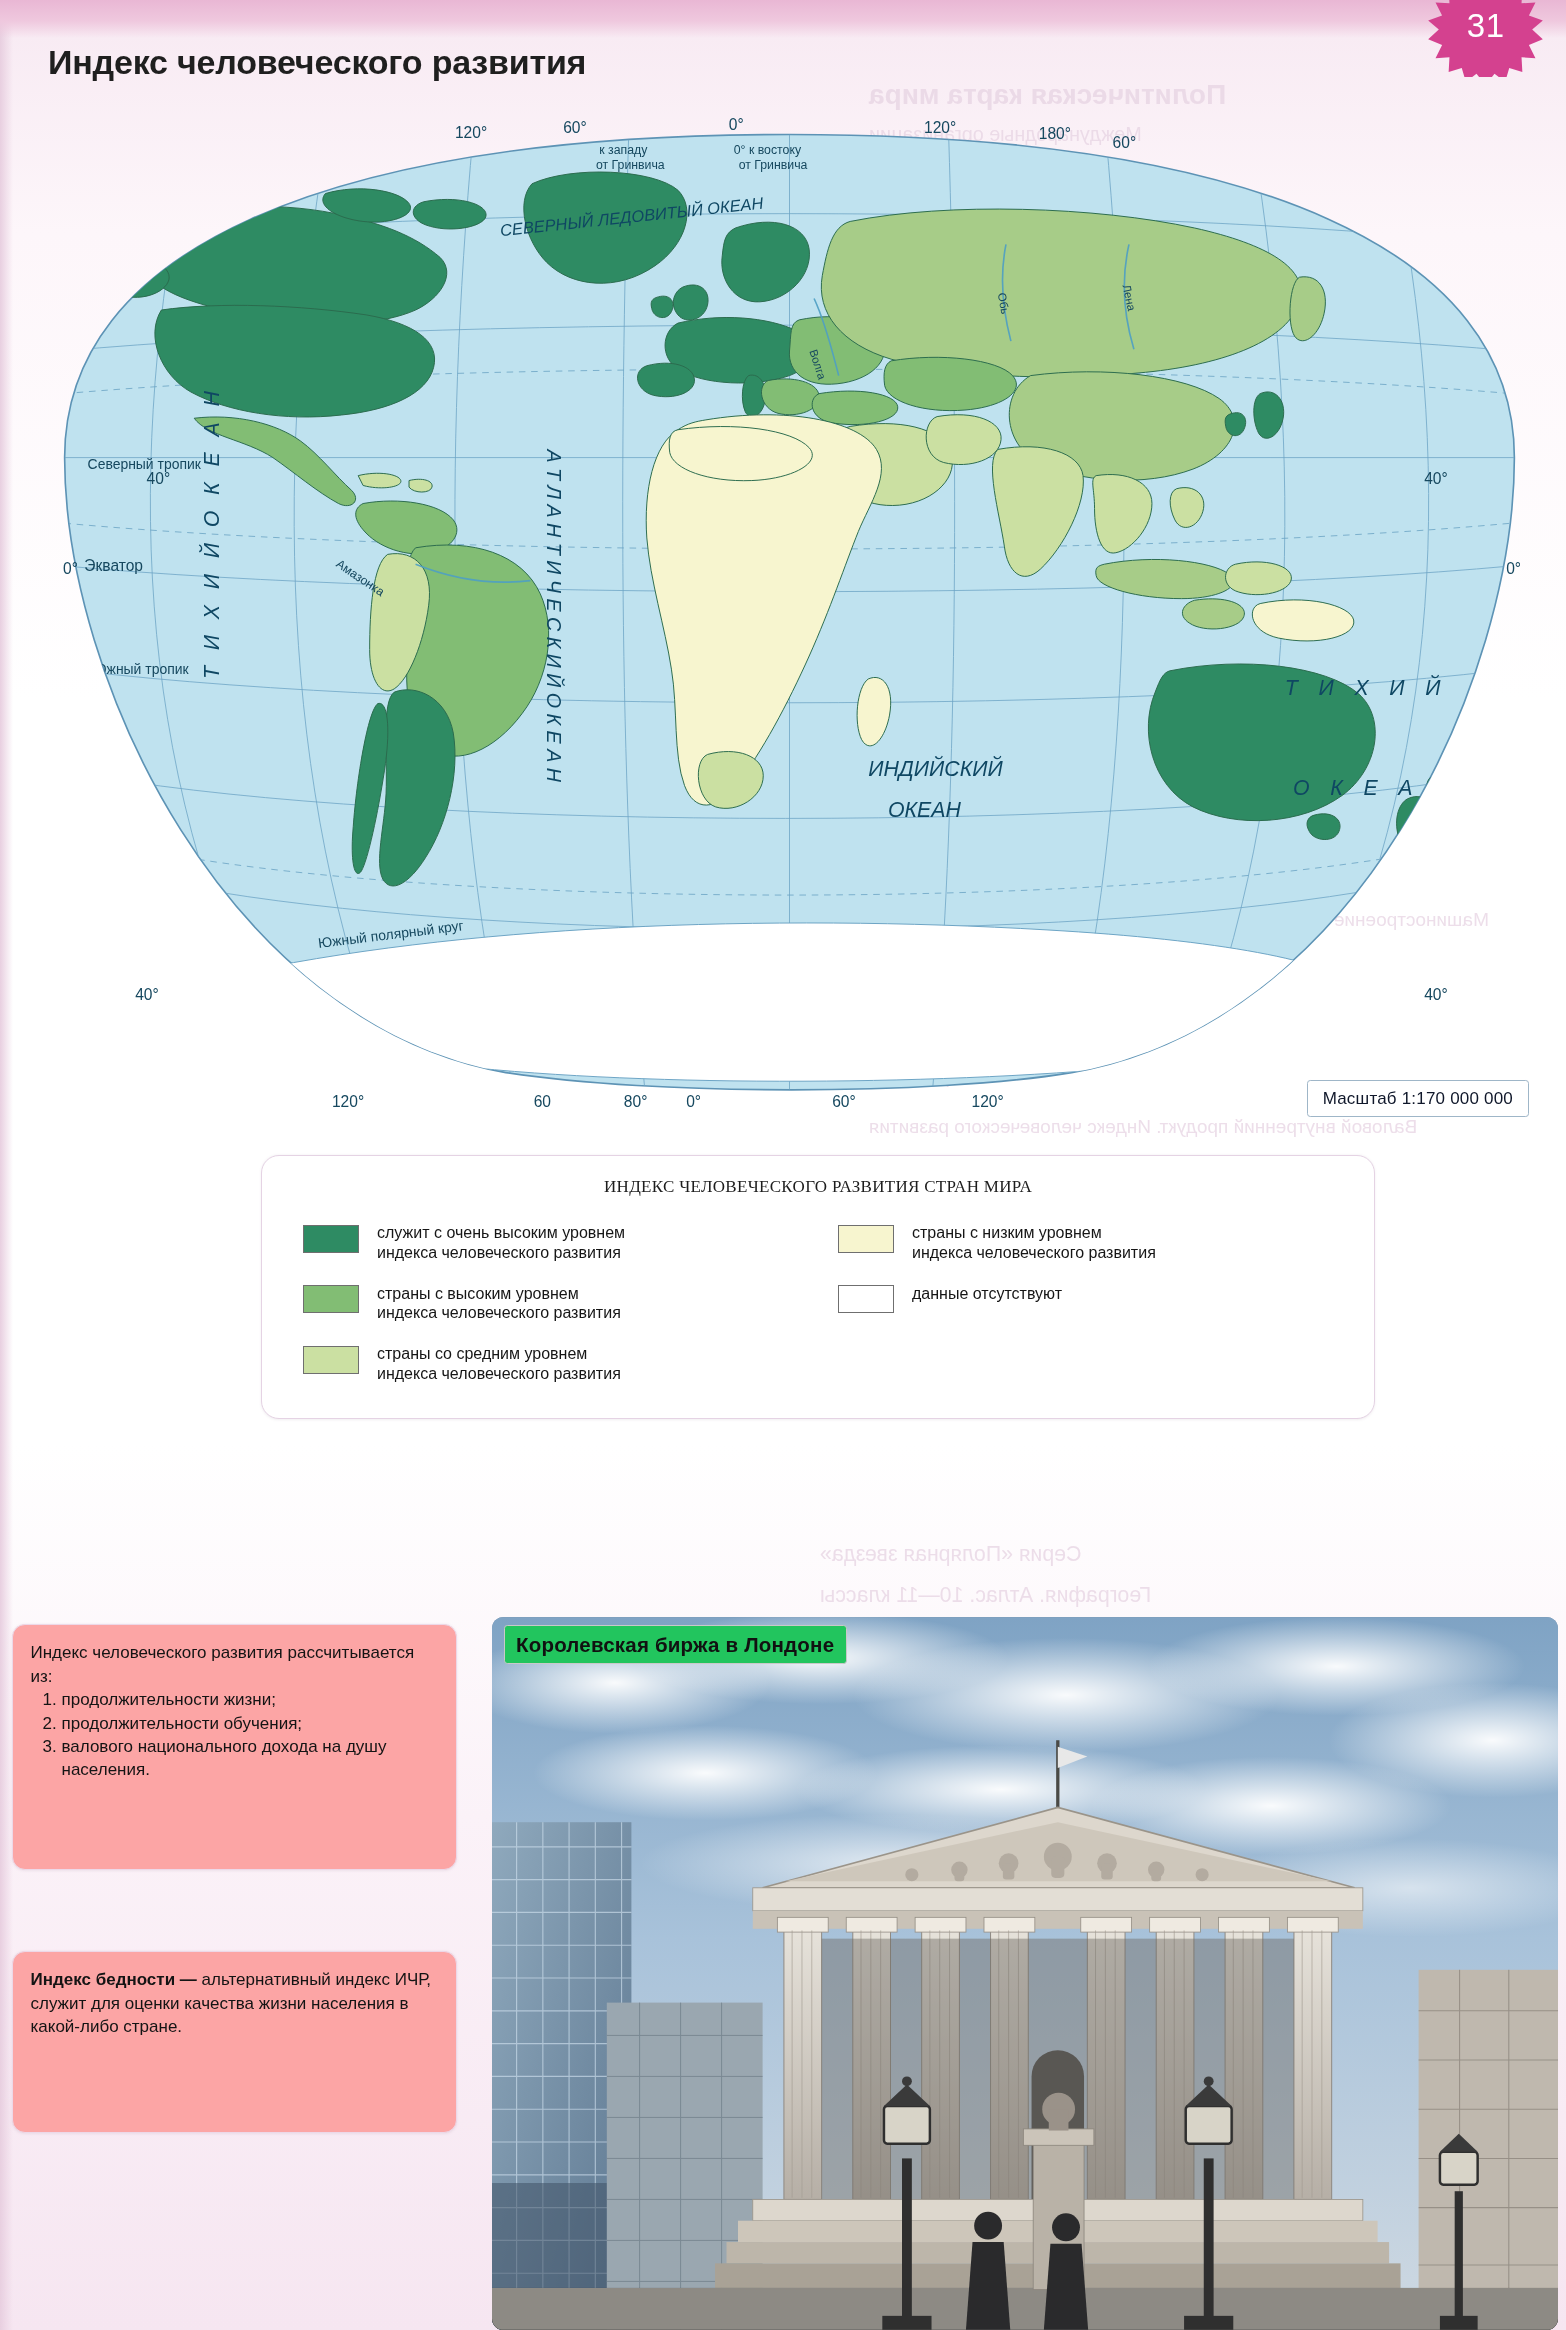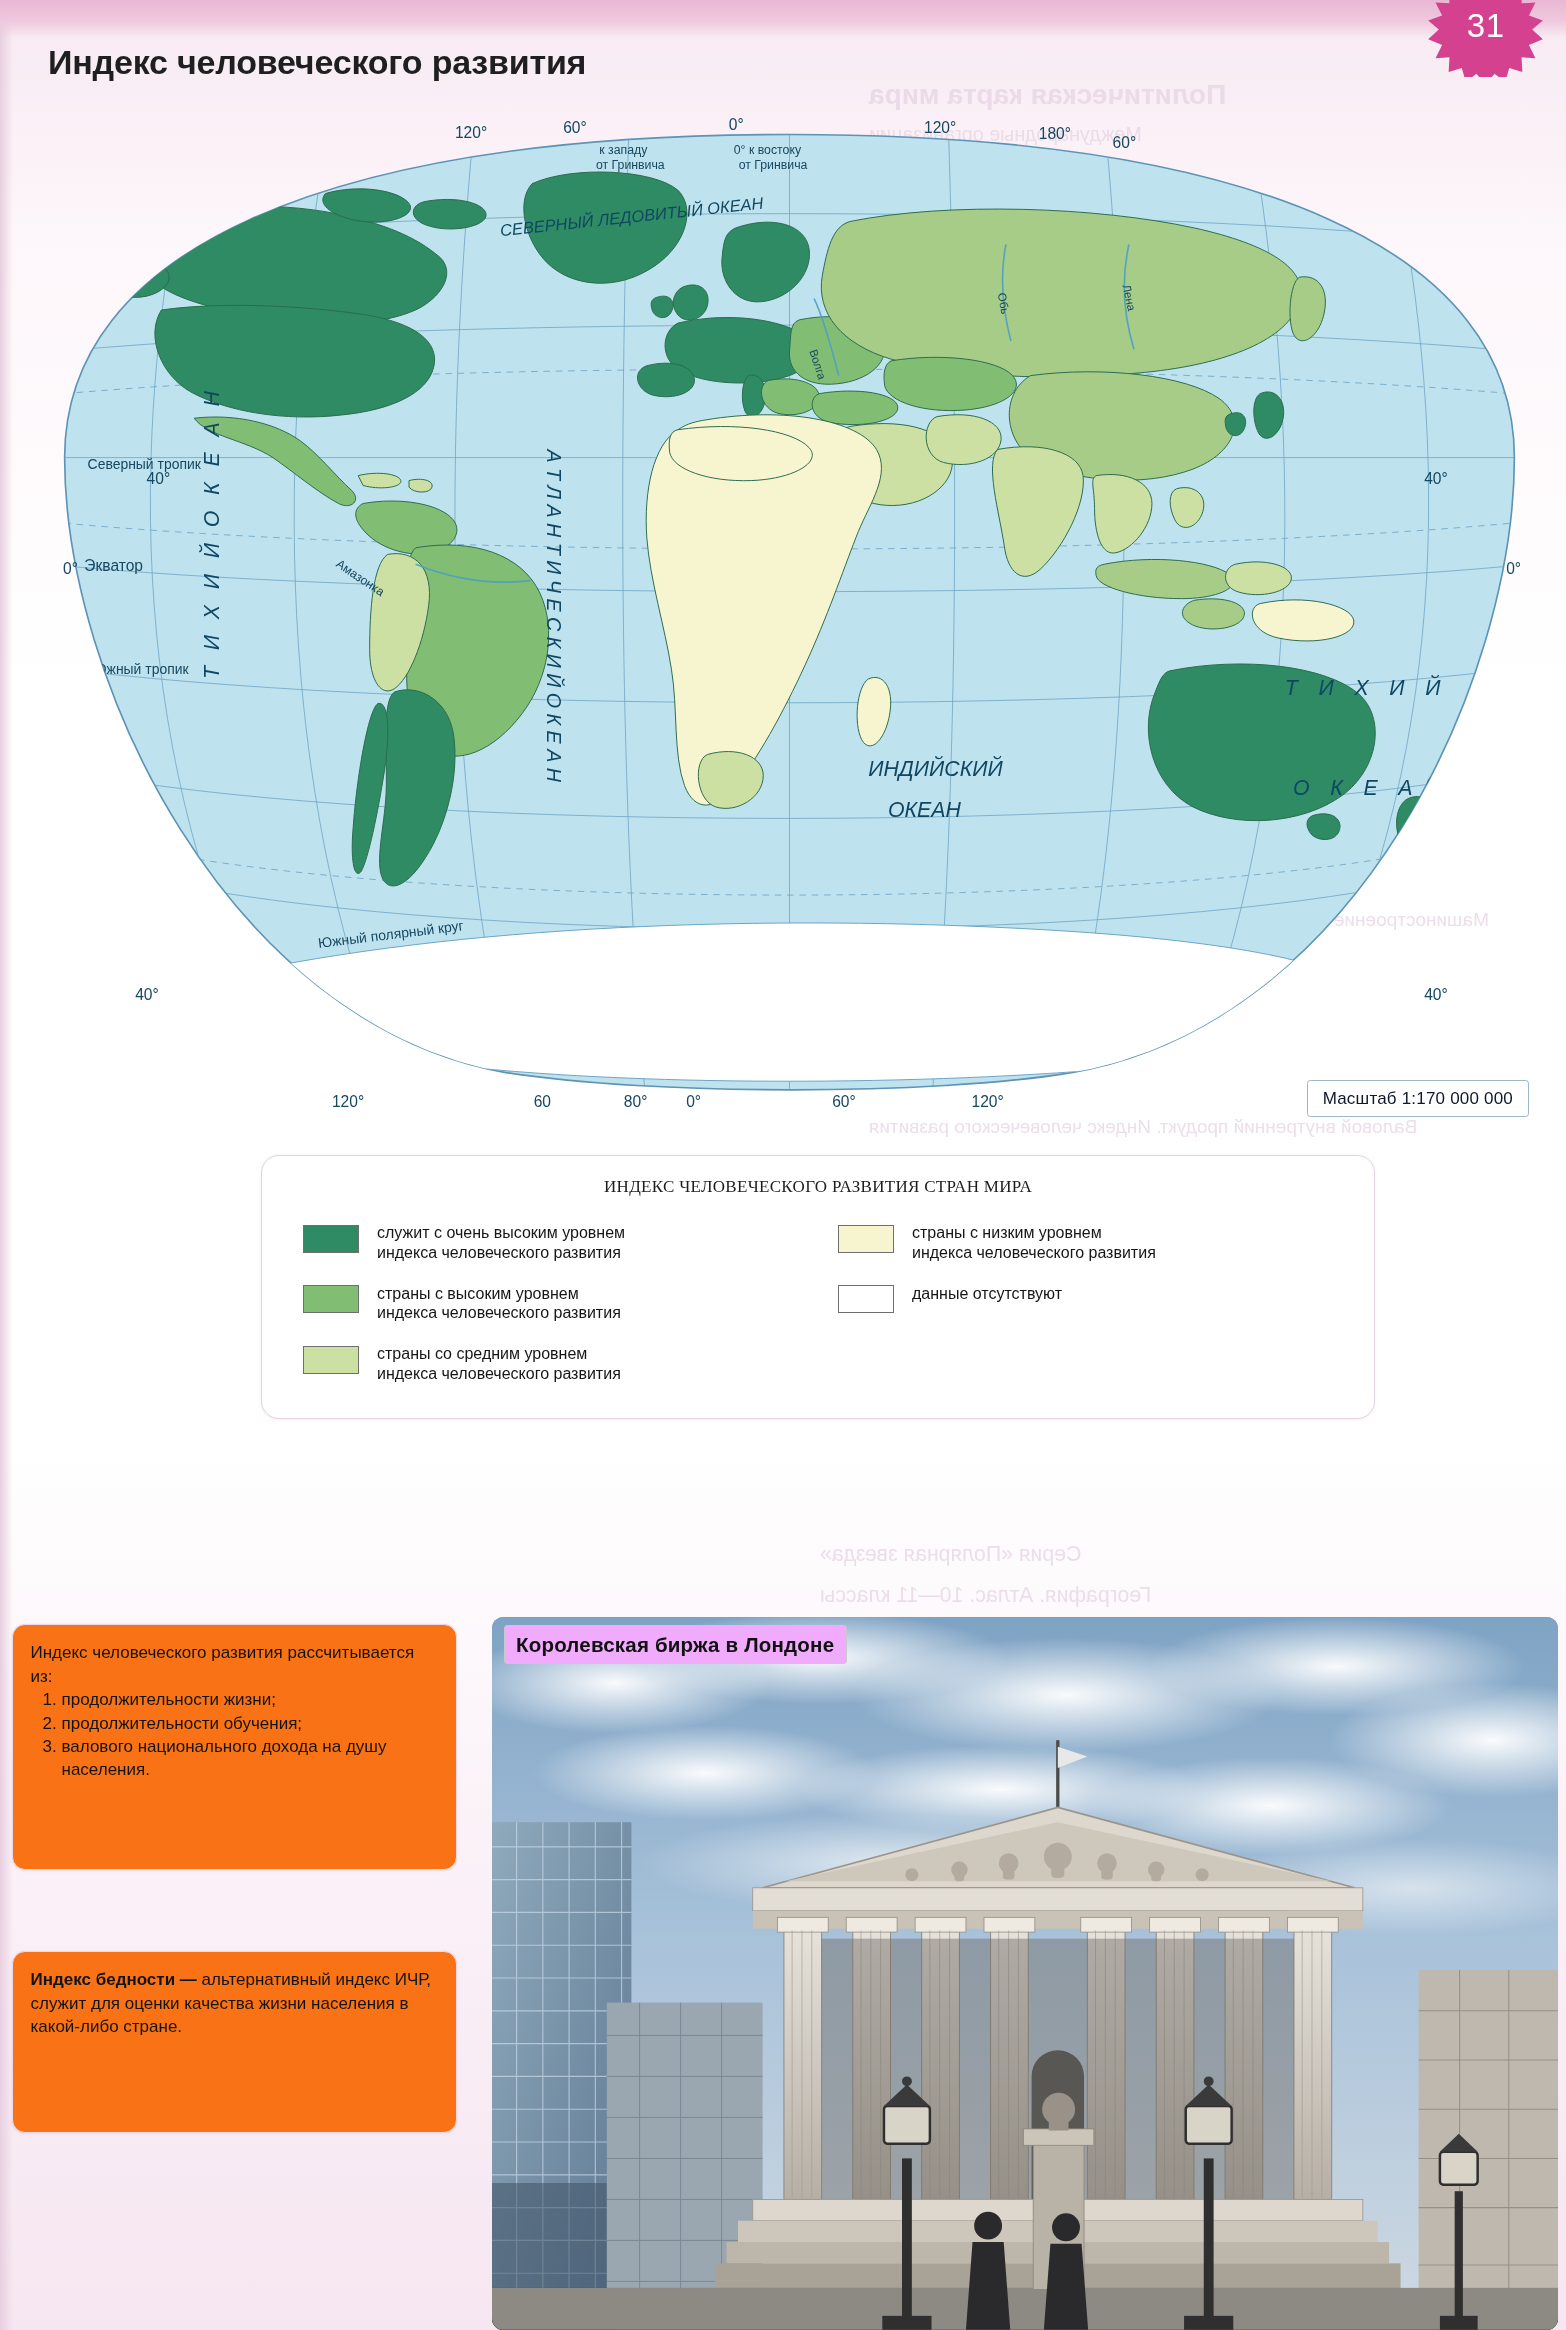--- a/index.html
+++ b/index.html
@@ -127,21 +127,21 @@
     margin-left: 18px;
     font-size: 16px;
     line-height: 19.7px;
     color: #161616;
     white-space: pre-line;
   }
 
   
   .card {
     position: absolute;
-    background: #f97316;
+    background: #fca5a5;
     border: 0.8px solid #edd8e8;
     border-radius: 13px;
     box-shadow: 0 0.8px 2.5px rgba(120,90,120,.10);
   }
   .card-a { left: 11.5px; top: 1624px; width: 445px; height: 246px; }
   .card-b { left: 11.5px; top: 1951px; width: 445px; height: 182px; }
   .card-text {
     position: absolute;
     left: 18px; right: 14.8px; top: 16.4px;
     font-size: 17px;
@@ -160,21 +160,21 @@
     left: 492px; top: 1617px;
     width: 1066px; height: 713px;
     border-radius: 11.5px;
     overflow: hidden;
     background: #7d94ad;
   }
   .photo svg { position: absolute; left: 0; top: 0; }
   .photo-caption {
     position: absolute;
     left: 11.5px; top: 8.2px;
-    background: #f0abfc;
+    background: #22c55e;
     border: 0.8px solid #c9c9c9;
     border-radius: 3.3px;
     padding: 6.6px 11.5px;
     font-size: 20.5px;
     font-weight: bold;
     color: #111111;
     letter-spacing: 0.2px;
   }
 </style>
 </head>

